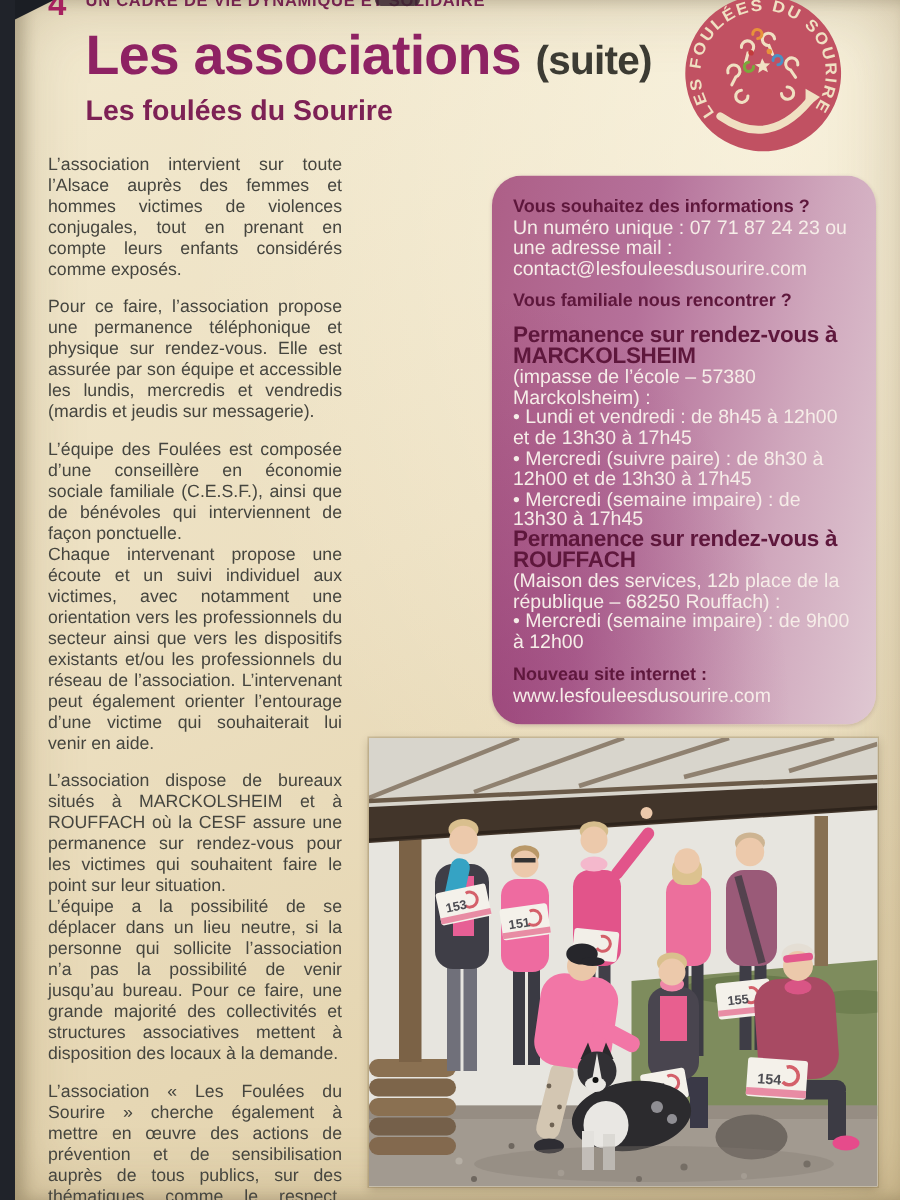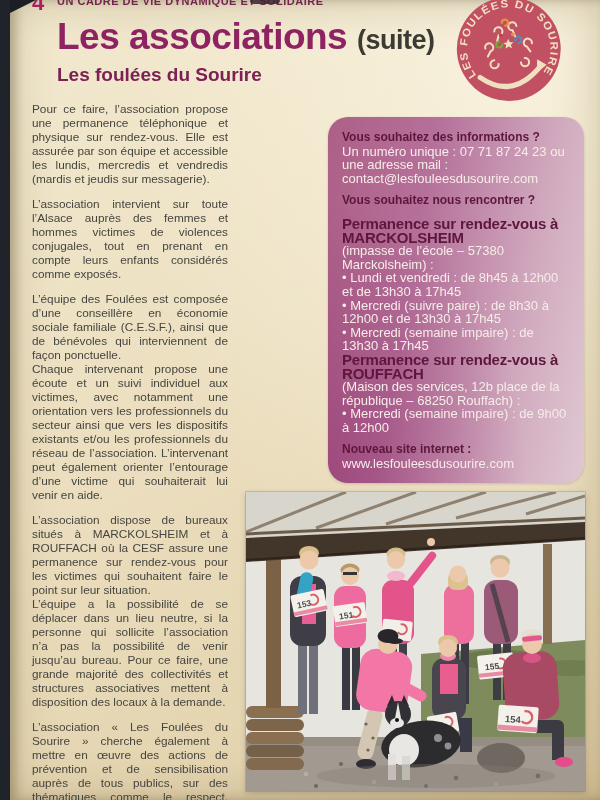--- a/index.html
+++ b/index.html
@@ -120,33 +120,33 @@
       <path d="M 48,44 a3,3 0 1 0 3,3" stroke="#7aa93c" stroke-width="2"></path>
       <path d="M 64,44 a3,3 0 1 1 3,3" stroke="#4a90c4" stroke-width="2"></path>
       <circle cx="50" cy="38" r="1.8" fill="#c23b3b" stroke="none"></circle>
       <circle cx="62" cy="38" r="1.8" fill="#e8923a" stroke="none"></circle>
       <polygon points="57,42 58.5,45.5 62,45.8 59.3,48 60.2,51.5 57,49.6 53.8,51.5 54.7,48 52,45.8 55.5,45.5" fill="#f0e0c2" stroke="none"></polygon>
     </g>
   </svg>
 
   <div class="article">
     <div class="photo-spacer"></div>
+    <p>L’association intervient sur toute l’Alsace auprès des femmes et hommes victimes de violences conjugales, tout en prenant en compte leurs enfants considérés comme exposés.</p>
     <p>Pour ce faire, l’association propose une permanence téléphonique et physique sur rendez-vous. Elle est assurée par son équipe et accessible les lundis, mercredis et vendredis (mardis et jeudis sur messagerie).</p>
-    <p>L’association intervient sur toute l’Alsace auprès des femmes et hommes victimes de violences conjugales, tout en prenant en compte leurs enfants considérés comme exposés.</p>
     <p class="tight">L’équipe des Foulées est composée d’une conseillère en économie sociale familiale (C.E.S.F.), ainsi que de bénévoles qui interviennent de façon ponctuelle.</p>
     <p>Chaque intervenant propose une écoute et un suivi individuel aux victimes, avec notamment une orientation vers les professionnels du secteur ainsi que vers les dispositifs existants et/ou les professionnels du réseau de l’association. L’intervenant peut également orienter l’entourage d’une victime qui souhaiterait lui venir en aide.</p>
     <p class="tight">L’association dispose de bureaux situés à MARCKOLSHEIM et à ROUFFACH où la CESF assure une permanence sur rendez-vous pour les victimes qui souhaitent faire le point sur leur situation.</p>
     <p>L’équipe a la possibilité de se déplacer dans un lieu neutre, si la personne qui sollicite l’association n’a pas la possibilité de venir jusqu’au bureau. Pour ce faire, une grande majorité des collectivités et structures associatives mettent à disposition des locaux à la demande.</p>
     <p>L’association « Les Foulées du Sourire » cherche également à mettre en œuvre des actions de prévention et de sensibilisation auprès de tous publics, sur des thématiques comme le respect, l’égalité fille-garçon ou encore les violences conjugales.</p>
   </div>
 
   <div class="infobox">
     <p class="bh">Vous souhaitez des informations ?</p>
     <p class="bb">Un numéro unique : 07 71 87 24 23 ou une adresse mail : contact@lesfouleesdusourire.com</p>
-    <p class="bh mt">Vous souhaitez nous rencontrer ?</p>
+    <p class="bh mt">Vous familiale nous rencontrer ?</p>
     <p class="bt mt">Permanence sur rendez-vous à MARCKOLSHEIM</p>
     <p class="bb">(impasse de l’école – 57380 Marckolsheim) :</p>
     <p class="bb">• Lundi et vendredi : de 8h45 à 12h00 et de 13h30 à 17h45</p>
     <p class="bb">• Mercredi (suivre paire) : de 8h30 à 12h00 et de 13h30 à 17h45</p>
     <p class="bb">• Mercredi (semaine impaire) : de 13h30 à 17h45</p>
     <p class="bt">Permanence sur rendez-vous à ROUFFACH</p>
     <p class="bb">(Maison des services, 12b place de la république – 68250 Rouffach) :</p>
     <p class="bb">• Mercredi (semaine impaire) : de 9h00 à 12h00</p>
     <p class="bh mt">Nouveau site internet :</p>
     <p class="bb">www.lesfouleesdusourire.com</p>

